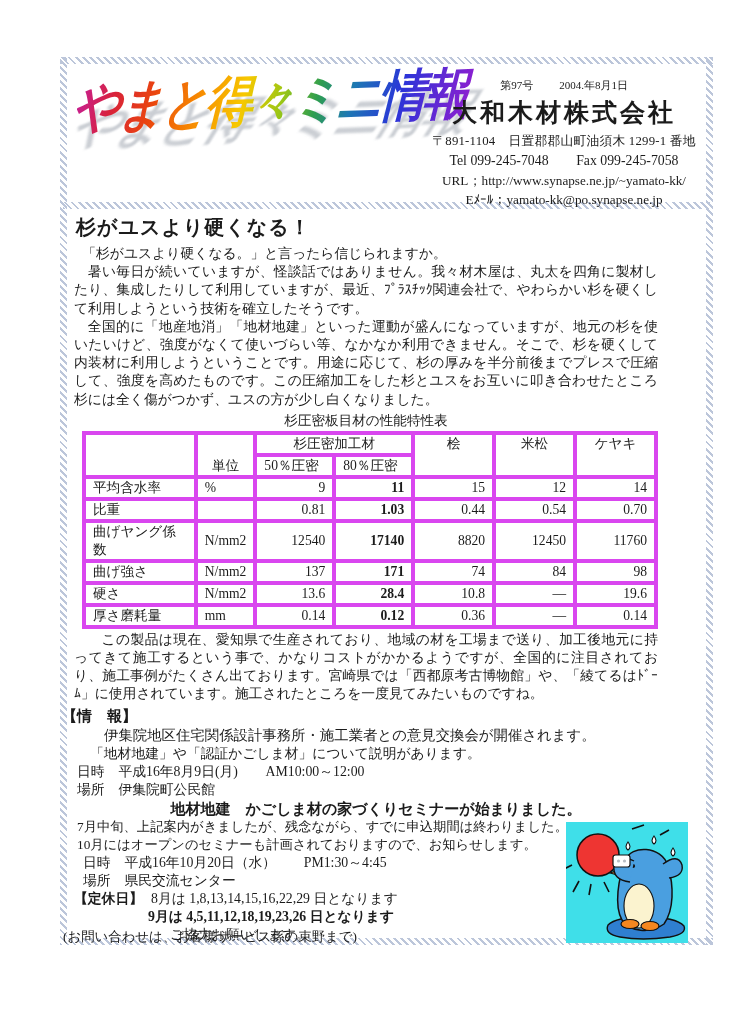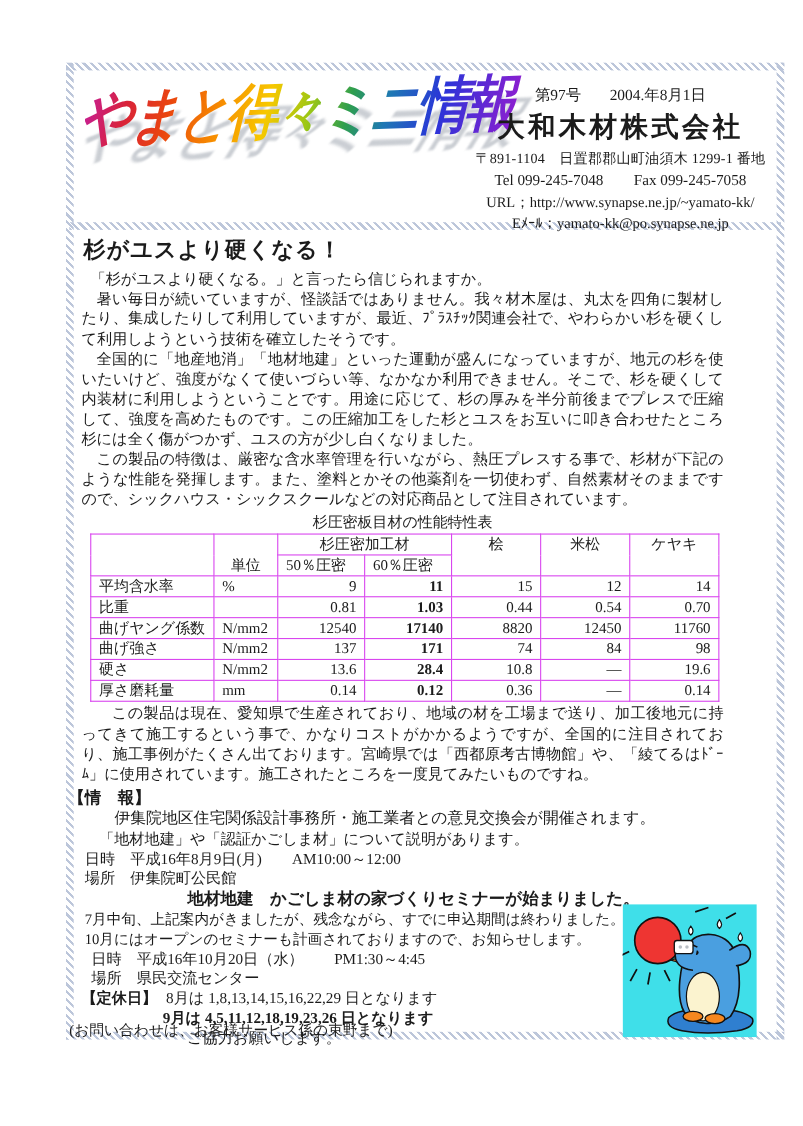--- a/index.html
+++ b/index.html
@@ -27,37 +27,37 @@
     transform: rotate(-2deg) skewX(-16deg) scaleY(1.18); transform-origin:left bottom;
   }
   .logo.shadow { color:#a7adb6; opacity:.6; filter:blur(1.2px);
     transform: translate(-10px,14px) rotate(-2deg) skewX(-34deg) scaleY(1.05); }
   .logo.fill {
     background: linear-gradient(90deg,#c81f8c 0%,#d92338 9%,#ea450e 19%,#f78d00 31%,
       #f7c800 42%,#9cc715 52%,#2e9e4f 61%,#1e78b4 70%,#2a35d8 82%,#8b1fd0 100%);
     -webkit-background-clip:text; background-clip:text; color:transparent;
   }
   .pub-info { position:absolute; left:418px; top:78px; width:292px; text-align:center; }
-  .issue-line { font-size:14px; display:flex; justify-content:center; gap:26px; }
+  .issue-line { font-size:11px; display:flex; justify-content:center; gap:26px; }
   .company { font-size:25px; font-weight:bold; letter-spacing:3px; margin-top:3px; }
   .addr { font-size:12.8px; margin-top:4px; letter-spacing:.2px; }
   .telfax { font-size:13.8px; margin-top:2px; }
   .url, .email { font-size:13.2px; margin-top:2px; }
 
   
   .main { position:absolute; left:74px; top:211px; width:584px; }
   .headline { font-family:"Liberation Sans", sans-serif; font-weight:bold;
     font-size:20px; letter-spacing:1px; margin:3px 0 4px 2px; }
   .para { font-size:13.8px; line-height:18.2px; text-indent:1em; text-align:justify; }
   .para.first { text-indent:0.6em; }
   .para.after-table { text-indent:2em; }
 
   .table-title { text-align:center; font-size:13.6px; margin-top:3px; }
   table.spec { border-collapse:collapse; margin:1px 0 2px 8px; font-size:13.6px; }
-  table.spec td { border:1px solid #d946ef; padding:0 7px; height:19px; }
+  table.spec td { border:4px solid #d946ef; padding:0 7px; height:19px; }
   table.spec .ctr { text-align:center; }
   table.spec .num { text-align:right; }
   table.spec .b { font-weight:bold; }
   table.spec .lbl { width:112px; }
   table.spec .unit { width:58px; vertical-align:bottom; }
   table.spec .w50 { width:79px; } .w60 { width:79px; }
   table.spec .sp { width:81px; vertical-align:top; }
 
   .info-label { font-family:"Liberation Sans", sans-serif; font-weight:bold;
     font-size:15px; margin:3px 0 0 -12px; }
@@ -104,36 +104,35 @@
     <div class="telfax">Tel 099-245-7048　　Fax 099-245-7058</div>
     <div class="url">URL；http://www.synapse.ne.jp/~yamato-kk/</div>
     <div class="email">Eﾒｰﾙ；yamato-kk@po.synapse.ne.jp</div>
   </div>
 
   <div class="main">
     <div class="headline">杉がユスより硬くなる！</div>
     <p class="para first">「杉がユスより硬くなる。」と言ったら信じられますか。</p>
     <p class="para">暑い毎日が続いていますが、怪談話ではありません。我々材木屋は、丸太を四角に製材したり、集成したりして利用していますが、最近、ﾌﾟﾗｽﾁｯｸ関連会社で、やわらかい杉を硬くして利用しようという技術を確立したそうです。</p>
     <p class="para">全国的に「地産地消」「地材地建」といった運動が盛んになっていますが、地元の杉を使いたいけど、強度がなくて使いづらい等、なかなか利用できません。そこで、杉を硬くして内装材に利用しようということです。用途に応じて、杉の厚みを半分前後までプレスで圧縮して、強度を高めたものです。この圧縮加工をした杉とユスをお互いに叩き合わせたところ杉には全く傷がつかず、ユスの方が少し白くなりました。</p>
-    <p class="para">この製品の特徴は、厳密な含水率管理を行いながら、熱圧プレスする事で、杉材が下記のような性能を発揮します。また、塗料とかその他薬剤を一切使わず、自然素材そのままですので、シックハウス・シックスクールなどの対応商品として注目されています。</p>
 
     <div class="table-title">杉圧密板目材の性能特性表</div>
     <table class="spec">
       <tbody>
         <tr>
           <td class="lbl" rowspan="2"></td>
           <td class="unit ctr" rowspan="2">単位</td>
           <td class="ctr" colspan="2">杉圧密加工材</td>
           <td class="sp ctr" rowspan="2">桧</td>
           <td class="sp ctr" rowspan="2">米松</td>
           <td class="sp ctr" rowspan="2">ケヤキ</td>
         </tr>
         <tr>
           <td class="w50">50％圧密</td>
-          <td class="w60">60％圧密</td>
+          <td class="w60">80％圧密</td>
         </tr>
         <tr>
           <td>平均含水率</td>
           <td>%</td>
           <td class="num">9</td>
           <td class="num b">11</td>
           <td class="num">15</td>
           <td class="num">12</td>
           <td class="num">14</td>
         </tr>

